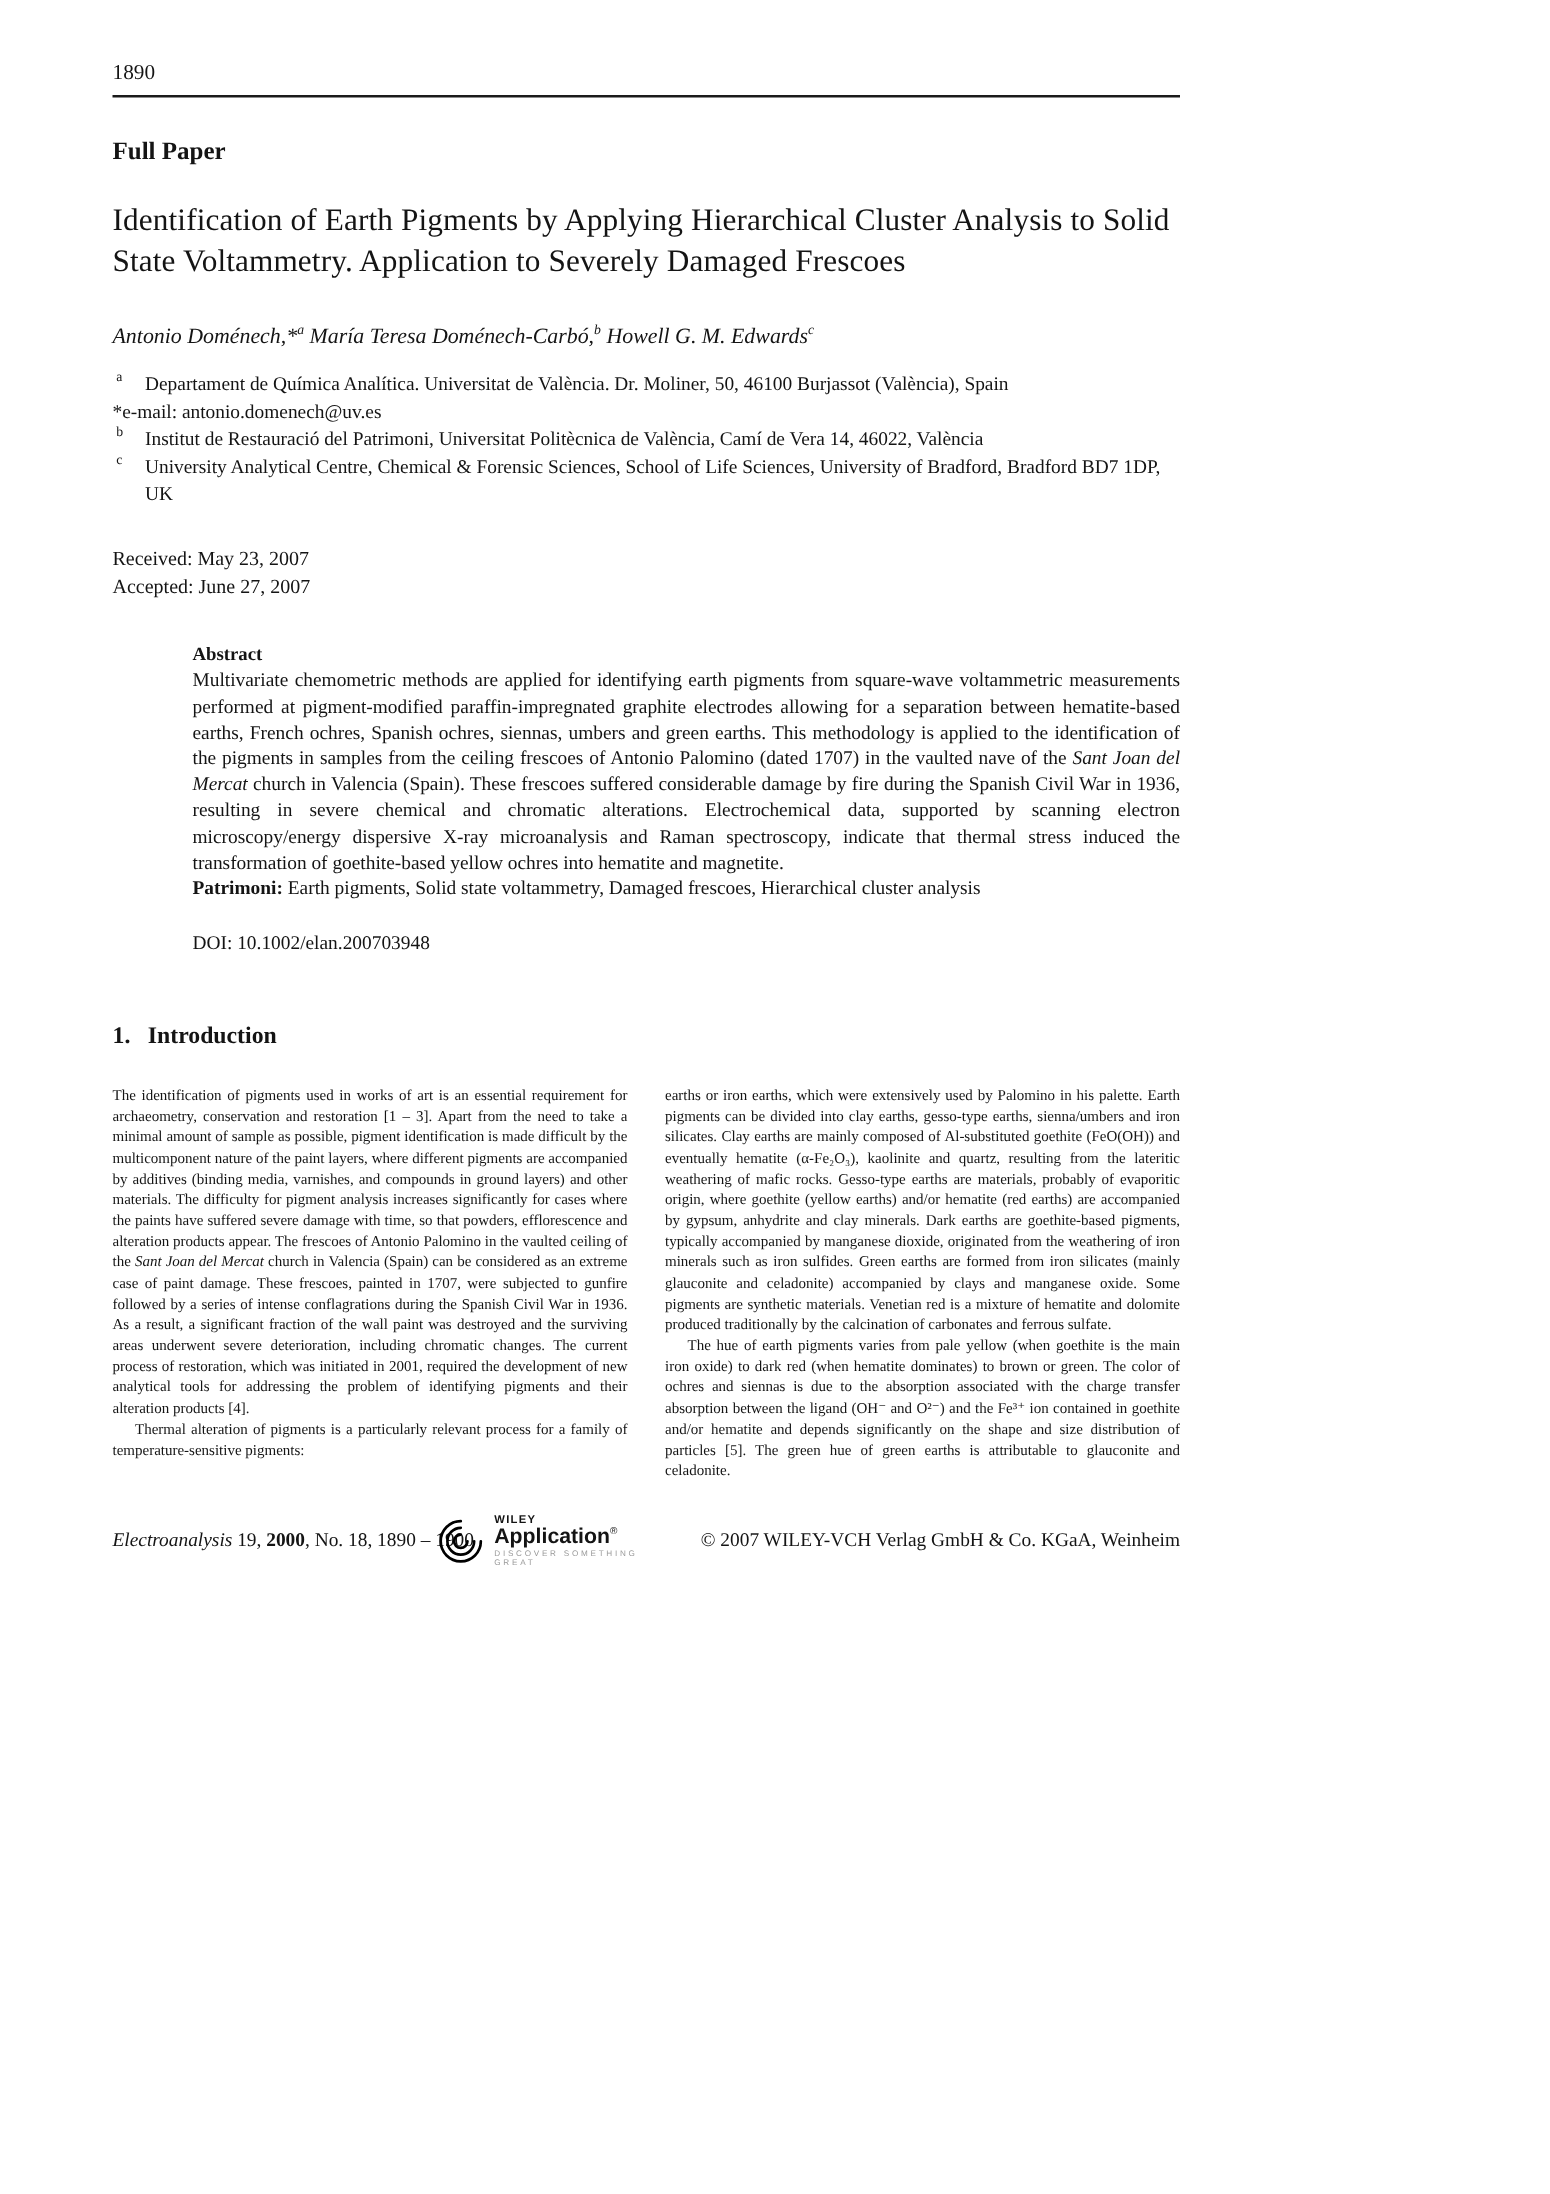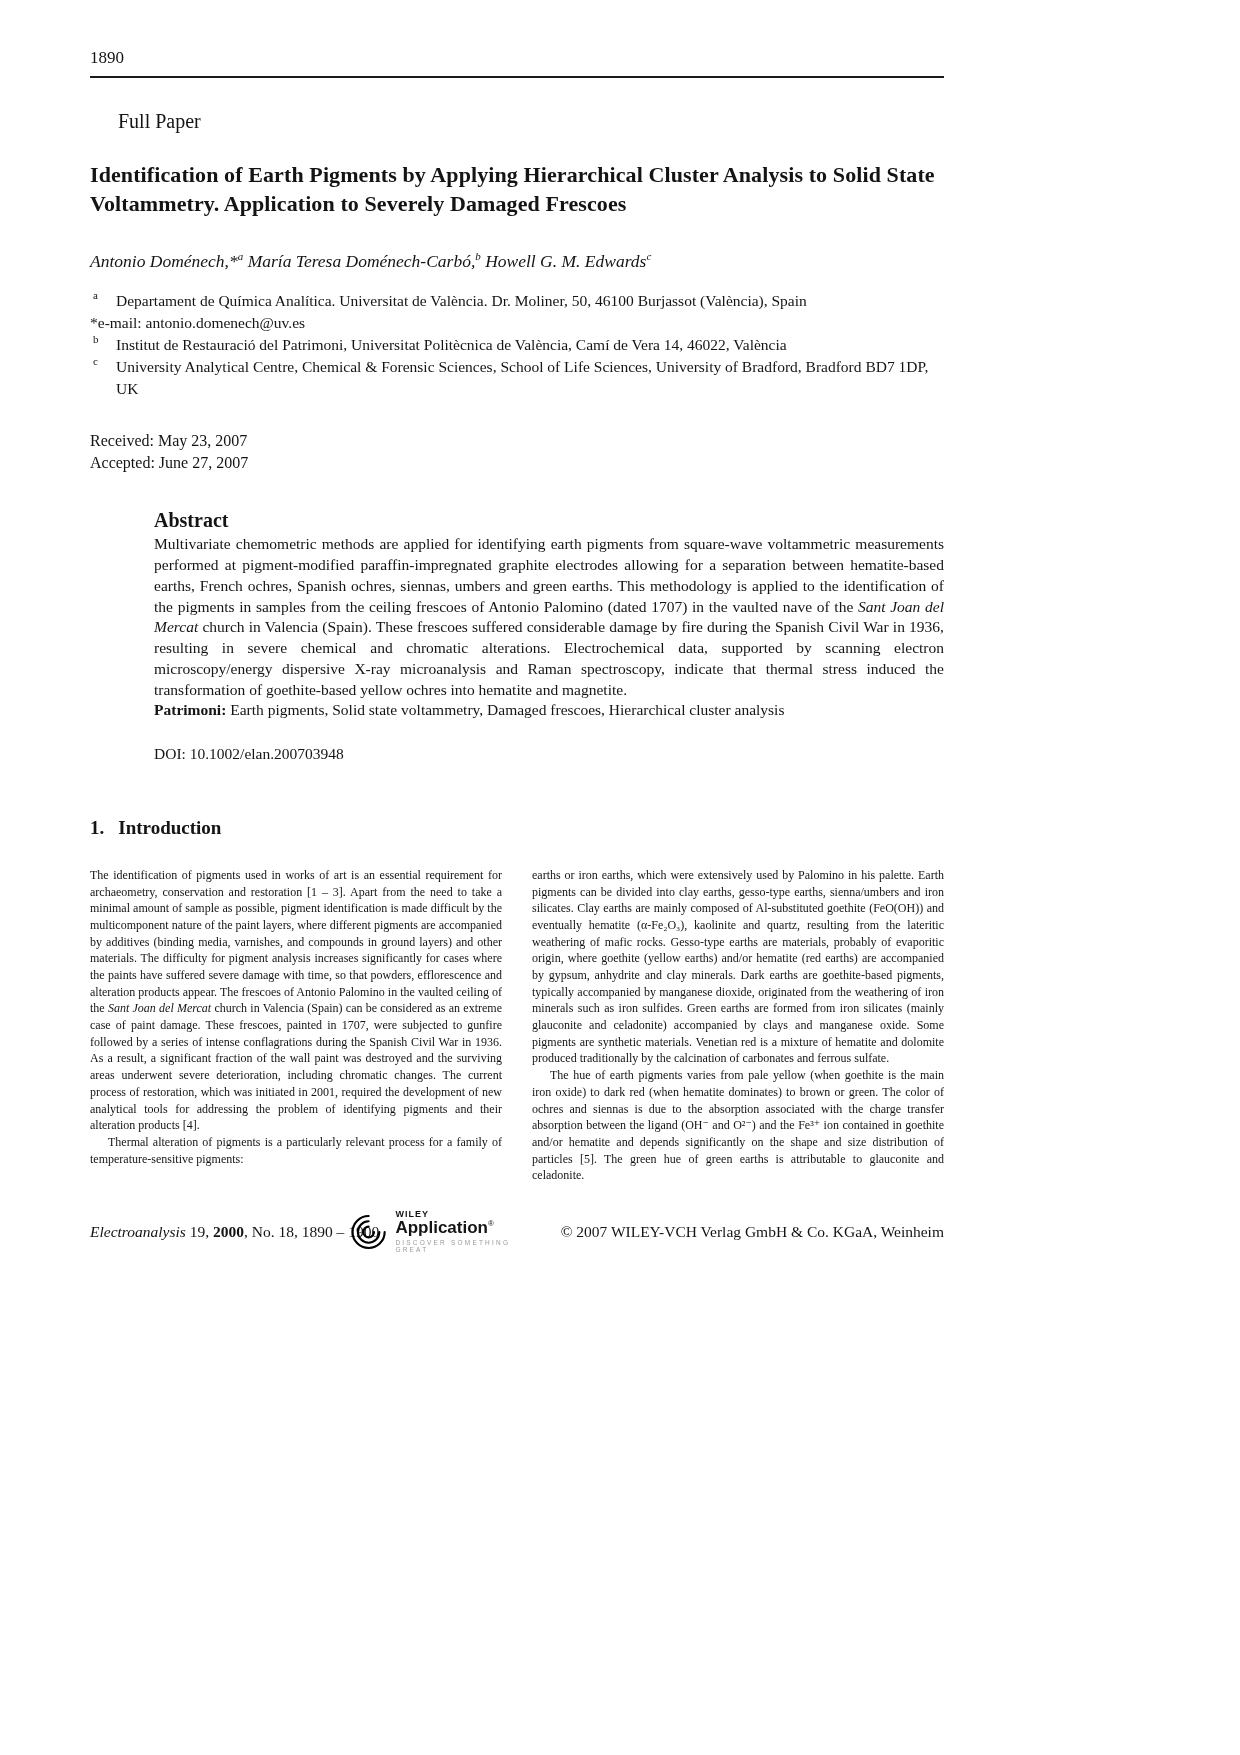--- a/index.html
+++ b/index.html
@@ -21,27 +21,26 @@
     margin-bottom: 8px;
   }
   .toprule {
     border: none;
     border-top: 2px solid #1a1a1a;
     margin: 0;
   }
   .fullpaper {
     margin-top: 32px;
     font-size: 20px;
-    font-weight: normal;
-    margin-left: 28px;
+    font-weight: bold;
   }
   .title {
     margin: 28px 0 0 0;
-    font-size: 22px;
-    font-weight: bold;
+    font-size: 25px;
+    font-weight: normal;
     line-height: 1.3;
     letter-spacing: 0.1px;
   }
   .authors {
     margin: 32px 0 0 0;
     font-style: italic;
     font-size: 17.5px;
   }
   .authors sup { font-size: 11px; font-style: italic; }
   .affiliations {
@@ -65,21 +64,21 @@
     font-size: 16px;
     line-height: 1.35;
   }
   .dates p { margin: 0; }
   .abstract {
     margin: 36px 0 0 64px;
     font-size: 15.5px;
   }
   .abstract h2 {
     margin: 0 0 2px 0;
-    font-size: 20px;
+    font-size: 15px;
     font-weight: bold;
   }
   .abstract .abstract-body {
     margin: 0;
     text-align: justify;
     line-height: 1.34;
   }
   .keywords {
     margin: 20px 0 0 0;
     line-height: 1.34;

